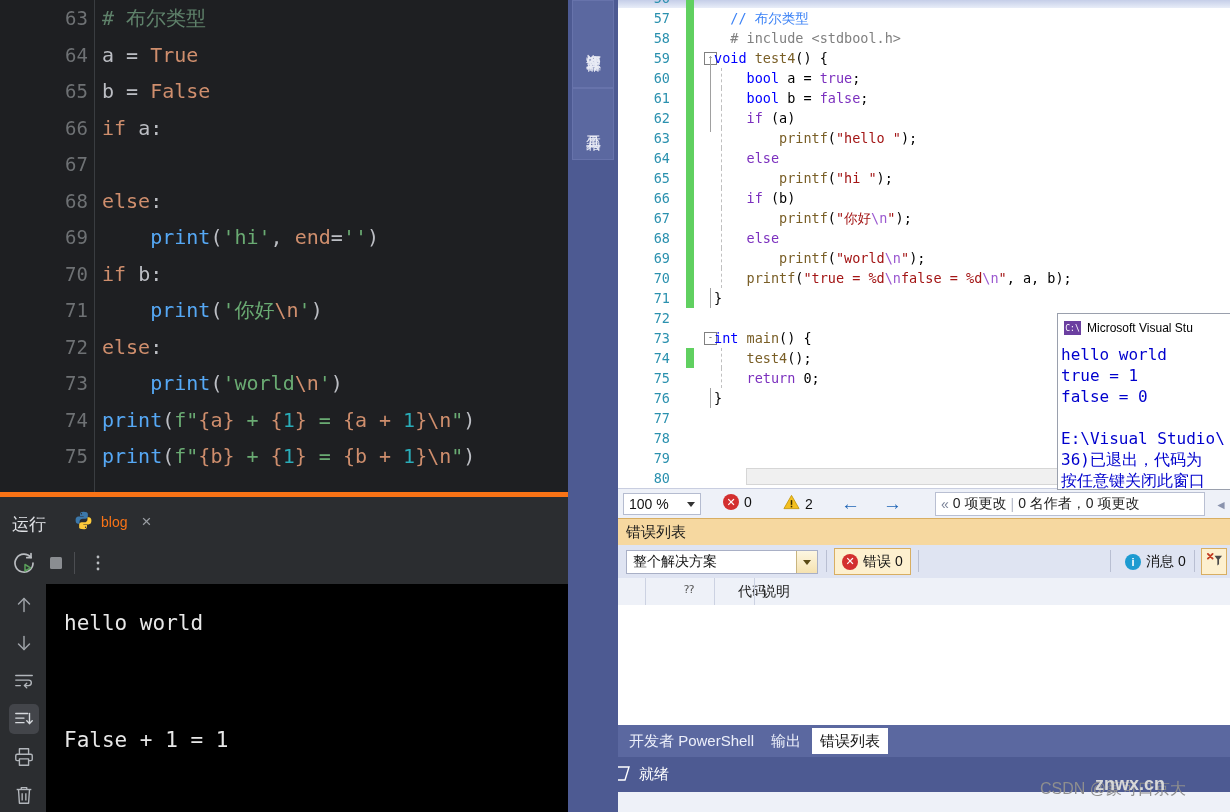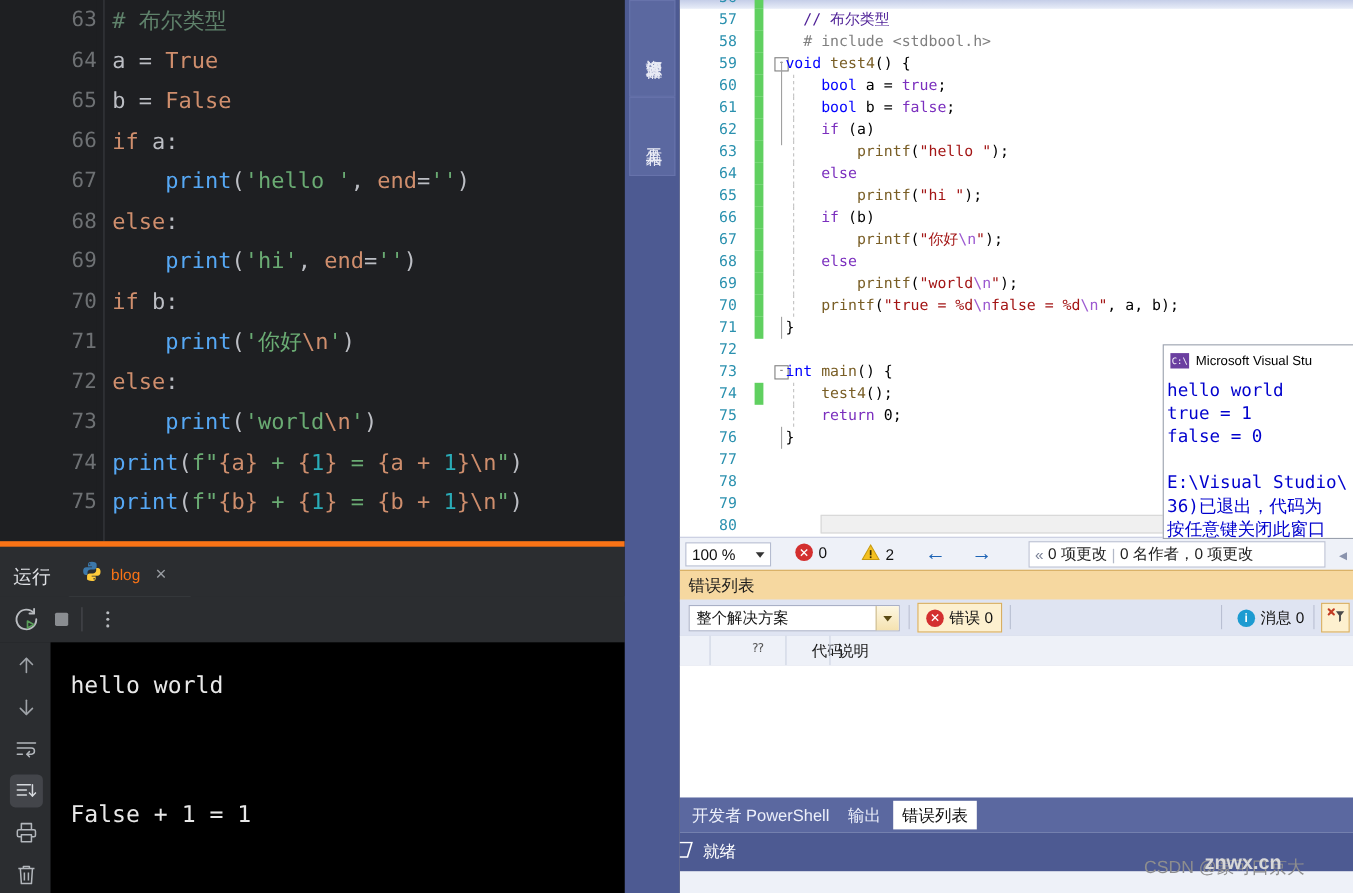--- a/index.html
+++ b/index.html
@@ -72,21 +72,21 @@
   .cpp-mark{position:absolute;left:68px;width:8px;height:20px;background:#60d060;}
   .cpp-code{position:absolute;left:96px;}
   .cpp-fold{position:absolute;left:86px;top:4px;width:11px;height:11px;border:1px solid #808080;
     background:#fff;font-size:9px;line-height:9px;text-align:center;color:#555;font-family:"DejaVu Sans Mono",monospace;}
   .cpp-guide{position:absolute;left:103px;width:1px;height:20px;border-left:1px dashed #c0c0c0;}
   .cpp-bar{position:absolute;left:92px;width:1px;height:20px;background:#a0a0a0;}
   .ck{color:#0000ff;}   
   .ckp{color:#7b2fbe;}  
   .cs2{color:#a31515;}  
   .cesc{color:#9b59d0;} 
-  .ccm{color:#4c1d95;}  
+  .ccm{color:#3b82f6;}  
   .cpp2{color:#808080;} 
   .cfn{color:#795e26;}  
   .cpl{color:#000;}
 
   #vs-hscroll{position:absolute;left:128px;top:468px;width:484px;height:17px;background:#f0f0f0;border:1px solid #d6d6d6;box-sizing:border-box;}
 
   
   #vs-statusrow{position:absolute;left:0;top:488px;width:612px;height:30px;background:#eef1f8;border-top:1px solid #c9cee0;}
   #zoombox{position:absolute;left:5px;top:4px;width:78px;height:22px;background:#fff;border:1px solid #b5bcd0;box-sizing:border-box;
     display:flex;align-items:center;padding-left:5px;font-size:14px;color:#111;}
@@ -148,21 +148,21 @@
   <div id="pycharm">
 
     <div id="py-editor">
       <div class="py-gutter-bg"></div>
       <div class="py-caret-col"></div>
       <div id="py-lines">
           <div class="py-line"><div class="py-gutter">63</div><div class="py-code"><span class="cmh"># 布尔类型</span></div></div>
           <div class="py-line"><div class="py-gutter">64</div><div class="py-code"><span class="pl">a </span><span class="op">= </span><span class="k">True</span></div></div>
           <div class="py-line"><div class="py-gutter">65</div><div class="py-code"><span class="pl">b </span><span class="op">= </span><span class="k">False</span></div></div>
           <div class="py-line"><div class="py-gutter">66</div><div class="py-code"><span class="k">if</span><span class="pl"> a:</span></div></div>
-          <div class="py-line"><div class="py-gutter">67</div><div class="py-code"><span class="pl">    </span><span class="fn">print</span><span class="pl">(</span><span class="s">'hello '</span><span class="pl">, </span><span class="k">end</span><span class="pl">=</span><span class="s">''</span><span class="pl">)</span></div></div>
+          <div class="py-line"><div class="py-gutter">67</div></div>
           <div class="py-line"><div class="py-gutter">68</div><div class="py-code"><span class="k">else</span><span class="pl">:</span></div></div>
           <div class="py-line"><div class="py-gutter">69</div><div class="py-code"><span class="pl">    </span><span class="fn">print</span><span class="pl">(</span><span class="s">'hi'</span><span class="pl">, </span><span class="k">end</span><span class="pl">=</span><span class="s">''</span><span class="pl">)</span></div></div>
           <div class="py-line"><div class="py-gutter">70</div><div class="py-code"><span class="k">if</span><span class="pl"> b:</span></div></div>
           <div class="py-line"><div class="py-gutter">71</div><div class="py-code"><span class="pl">    </span><span class="fn">print</span><span class="pl">(</span><span class="s">'你好</span><span class="esc">\n</span><span class="s">'</span><span class="pl">)</span></div></div>
           <div class="py-line"><div class="py-gutter">72</div><div class="py-code"><span class="k">else</span><span class="pl">:</span></div></div>
           <div class="py-line"><div class="py-gutter">73</div><div class="py-code"><span class="pl">    </span><span class="fn">print</span><span class="pl">(</span><span class="s">'world</span><span class="esc">\n</span><span class="s">'</span><span class="pl">)</span></div></div>
           <div class="py-line"><div class="py-gutter">74</div><div class="py-code"><span class="fn">print</span><span class="pl">(</span><span class="s">f"</span><span class="brace">{a}</span><span class="s"> + </span><span class="brace">{</span><span class="num">1</span><span class="brace">}</span><span class="s"> = </span><span class="brace">{a + </span><span class="num">1</span><span class="brace">}</span><span class="esc">\n</span><span class="s">"</span><span class="pl">)</span></div></div>
           <div class="py-line"><div class="py-gutter">75</div><div class="py-code"><span class="fn">print</span><span class="pl">(</span><span class="s">f"</span><span class="brace">{b}</span><span class="s"> + </span><span class="brace">{</span><span class="num">1</span><span class="brace">}</span><span class="s"> = </span><span class="brace">{b + </span><span class="num">1</span><span class="brace">}</span><span class="esc">\n</span><span class="s">"</span><span class="pl">)</span></div></div>
         </div>
     </div>

